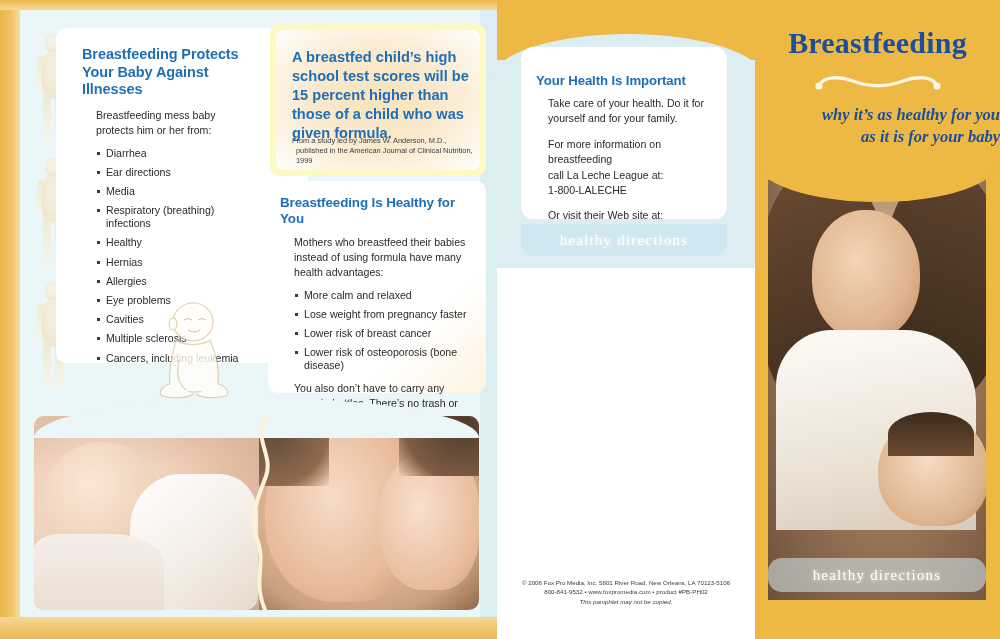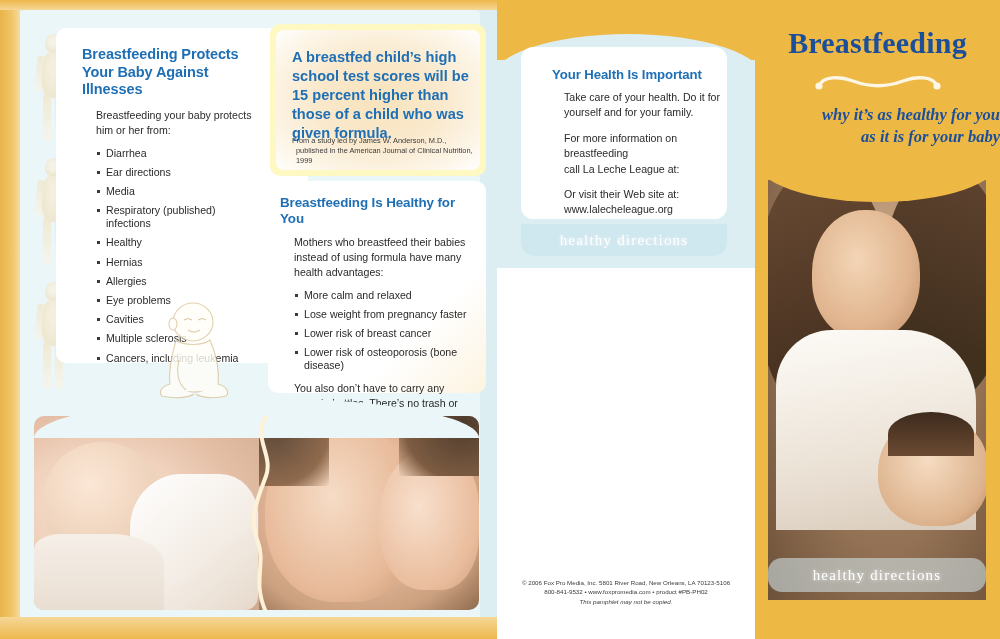--- a/index.html
+++ b/index.html
@@ -149,26 +149,26 @@
         <div class="armL"></div>
           <div class="armR"></div>
         <div class="legL"></div>
           <div class="legR"></div>
       </div>
     </div>
 
     <div class="card card-illness">
       <div style="position:absolute;left:26px;top:18px;width:172px;">
         <div class="h-blue">Breastfeeding Protects Your Baby Against Illnesses</div>
-        <div class="body-t" style="margin:9px 0 0 14px;">Breastfeeding your baby protects him or her from:</div>
+        <div class="body-t" style="margin:9px 0 0 14px;">Breastfeeding mess baby protects him or her from:</div>
         <ul class="bullets" style="margin-left:14px;">
           <li>Diarrhea</li>
           <li>Ear directions</li>
           <li>Media</li>
-          <li>Respiratory (published) infections</li>
+          <li>Respiratory (breathing) infections</li>
           <li>Healthy</li>
           <li>Hernias</li>
           <li>Allergies</li>
           <li>Eye problems</li>
           <li>Cavities</li>
           <li>Multiple sclerosis</li>
           <li>Cancers, including leukemia</li>
         </ul>
       </div>
     </div>
@@ -236,26 +236,27 @@
       <svg class="swirl" viewBox="0 0 36 198" preserveAspectRatio="none">
         <path d="M24 0 C6 22 30 40 22 62 C14 84 4 104 14 128 C22 150 8 168 22 198" stroke="#fdf2d8" stroke-width="4" fill="none" stroke-linecap="round"></path>
       </svg>
     </div>
   </div>
 
   <div class="panel-mid"></div>
   <div class="mid-yellow"></div>
 
   <div class="card card-health">
-    <div style="position:absolute;left:15px;top:20px;width:182px;margin-left:16px;">
+    <div style="position:absolute;left:15px;top:26px;width:182px;">
       <div class="h-blue" style="font-size:13.2px;">Your Health Is Important</div>
       <div class="body-t" style="margin:7px 0 0 12px;width:160px;">Take care of your health. Do it for yourself and for your family.</div>
       <div style="margin:10px 0 0 12px;">
         <div class="body-t">For more information on breastfeeding</div>
         <div class="body-t">call La Leche League at:</div>
+        <div class="body-t">1-800-LALECHE</div>
       </div>
       <div style="margin:10px 0 0 12px;">
         <div class="body-t">Or visit their Web site at:</div>
         <div class="body-t">www.lalecheleague.org</div>
       </div>
     </div>
   </div>
 
   <div class="hd-tab hd-mid">
     <span class="hd-txt">healthy directions</span>

